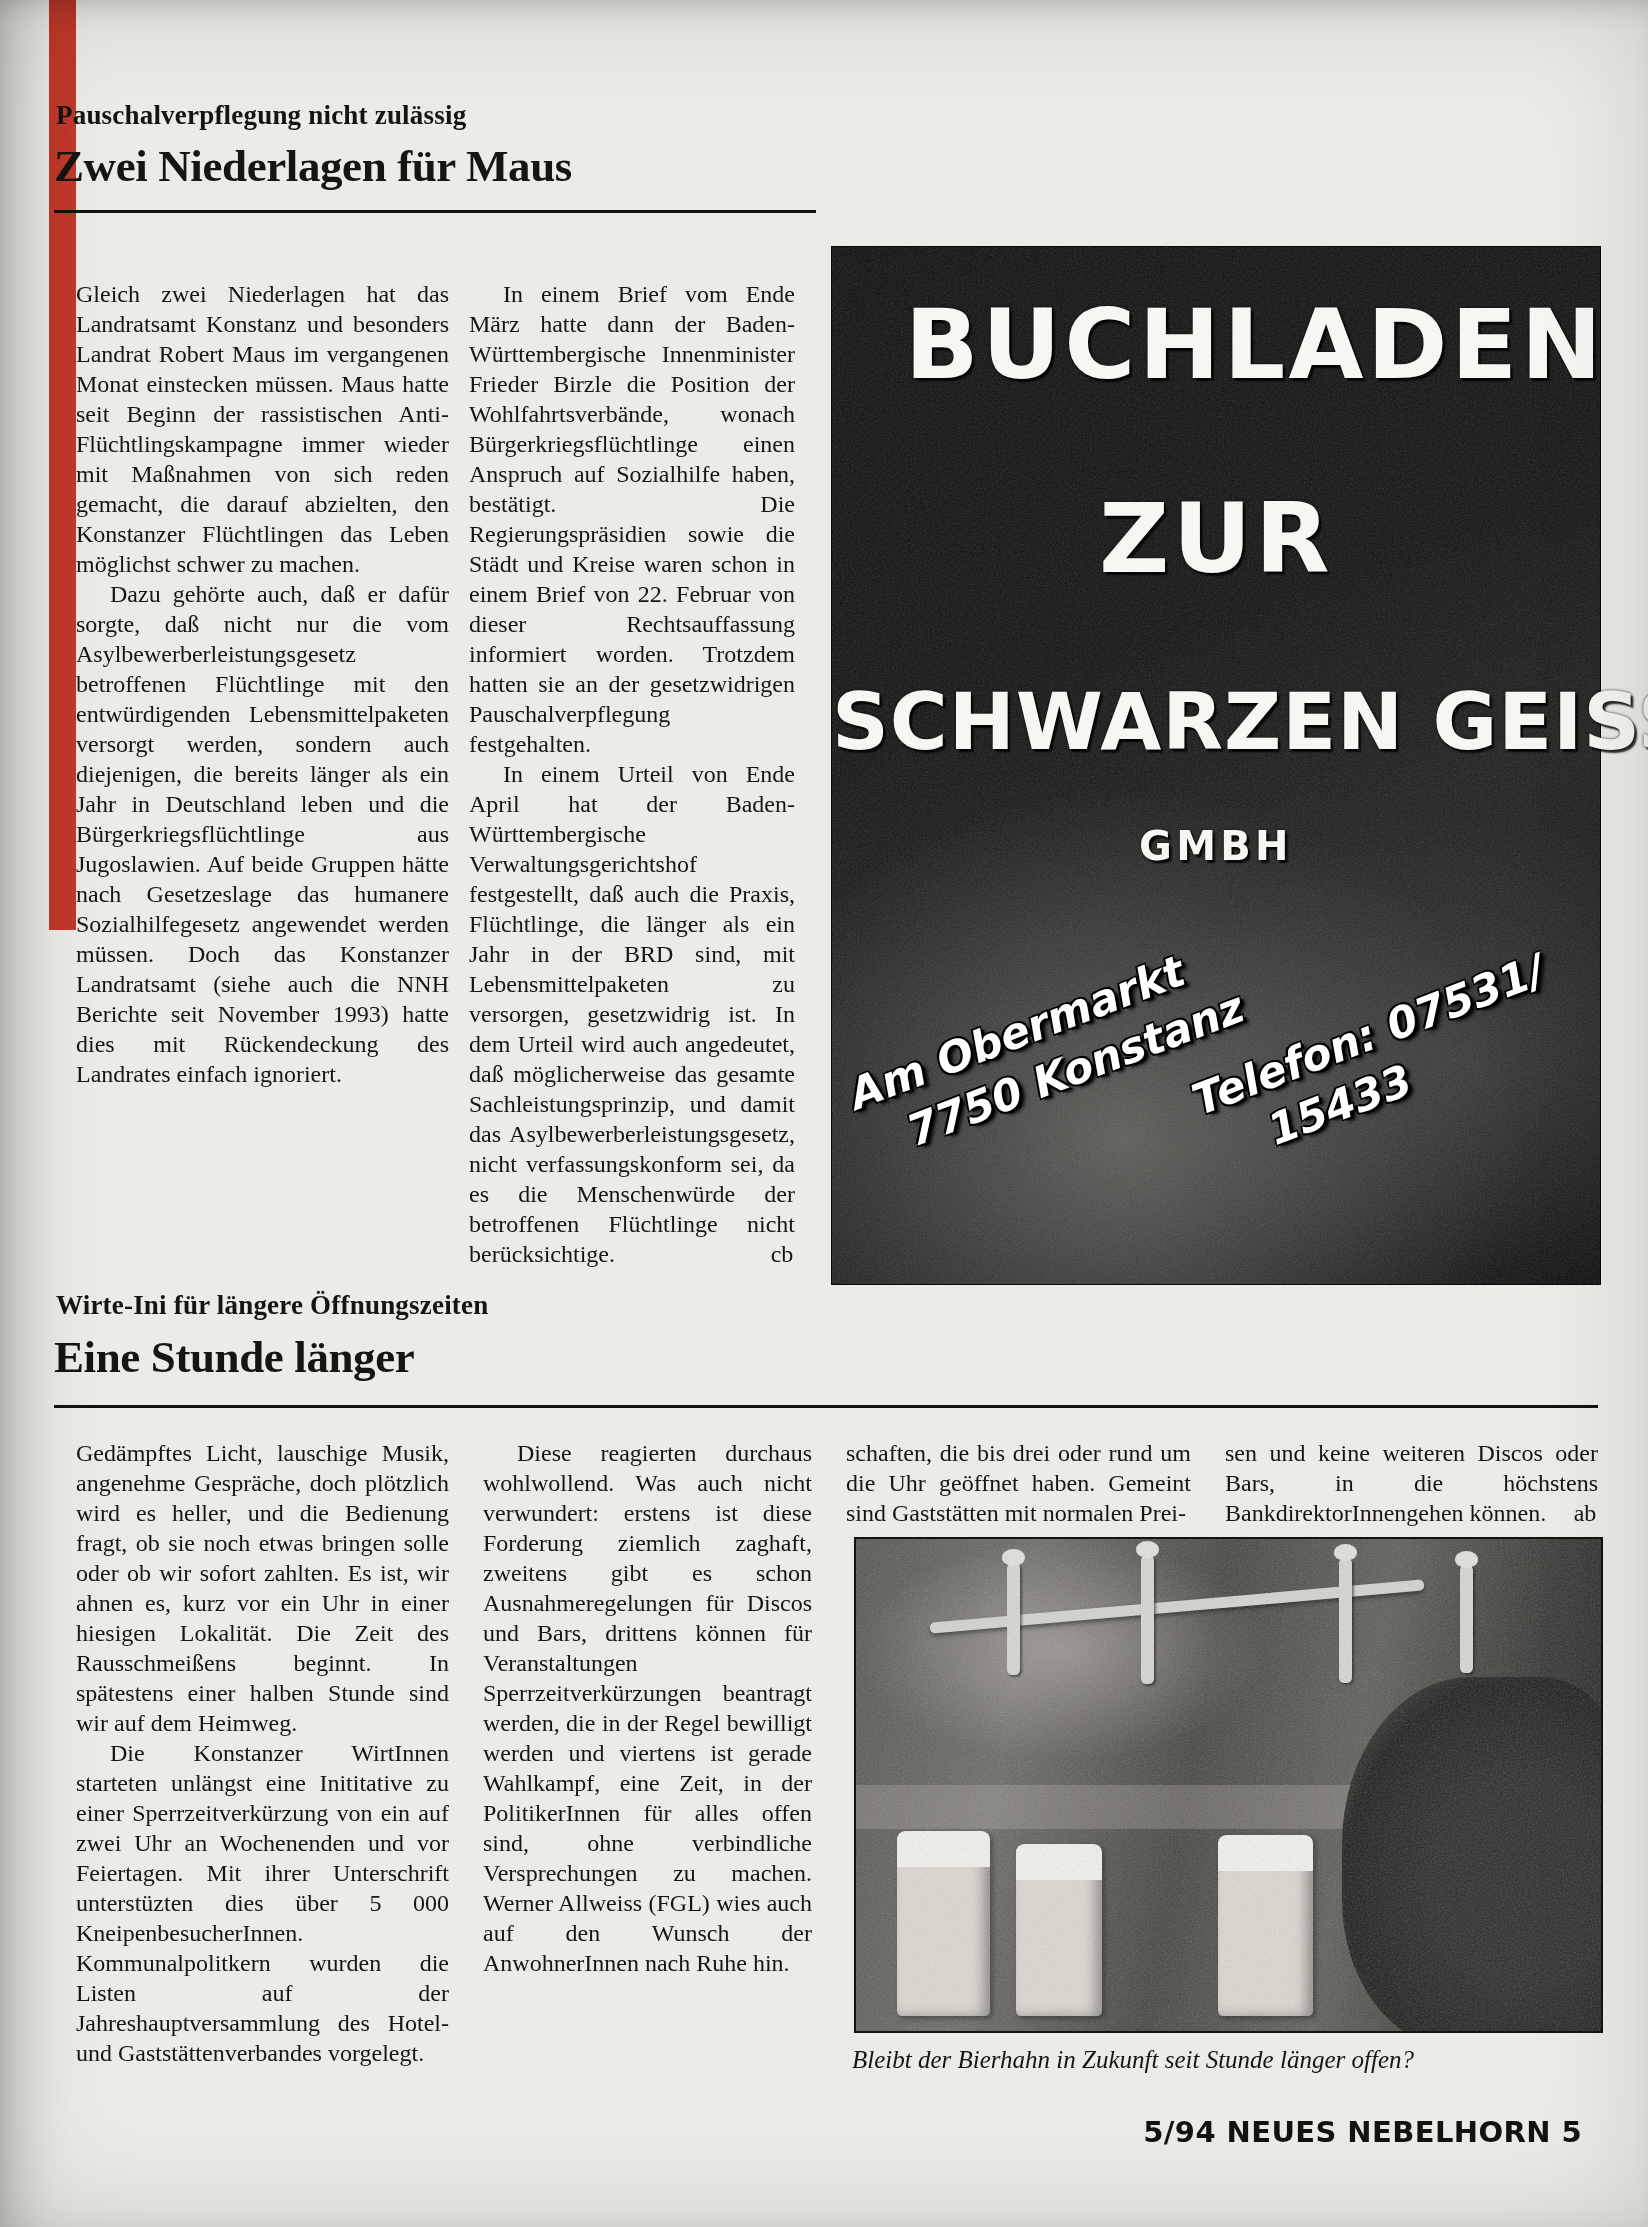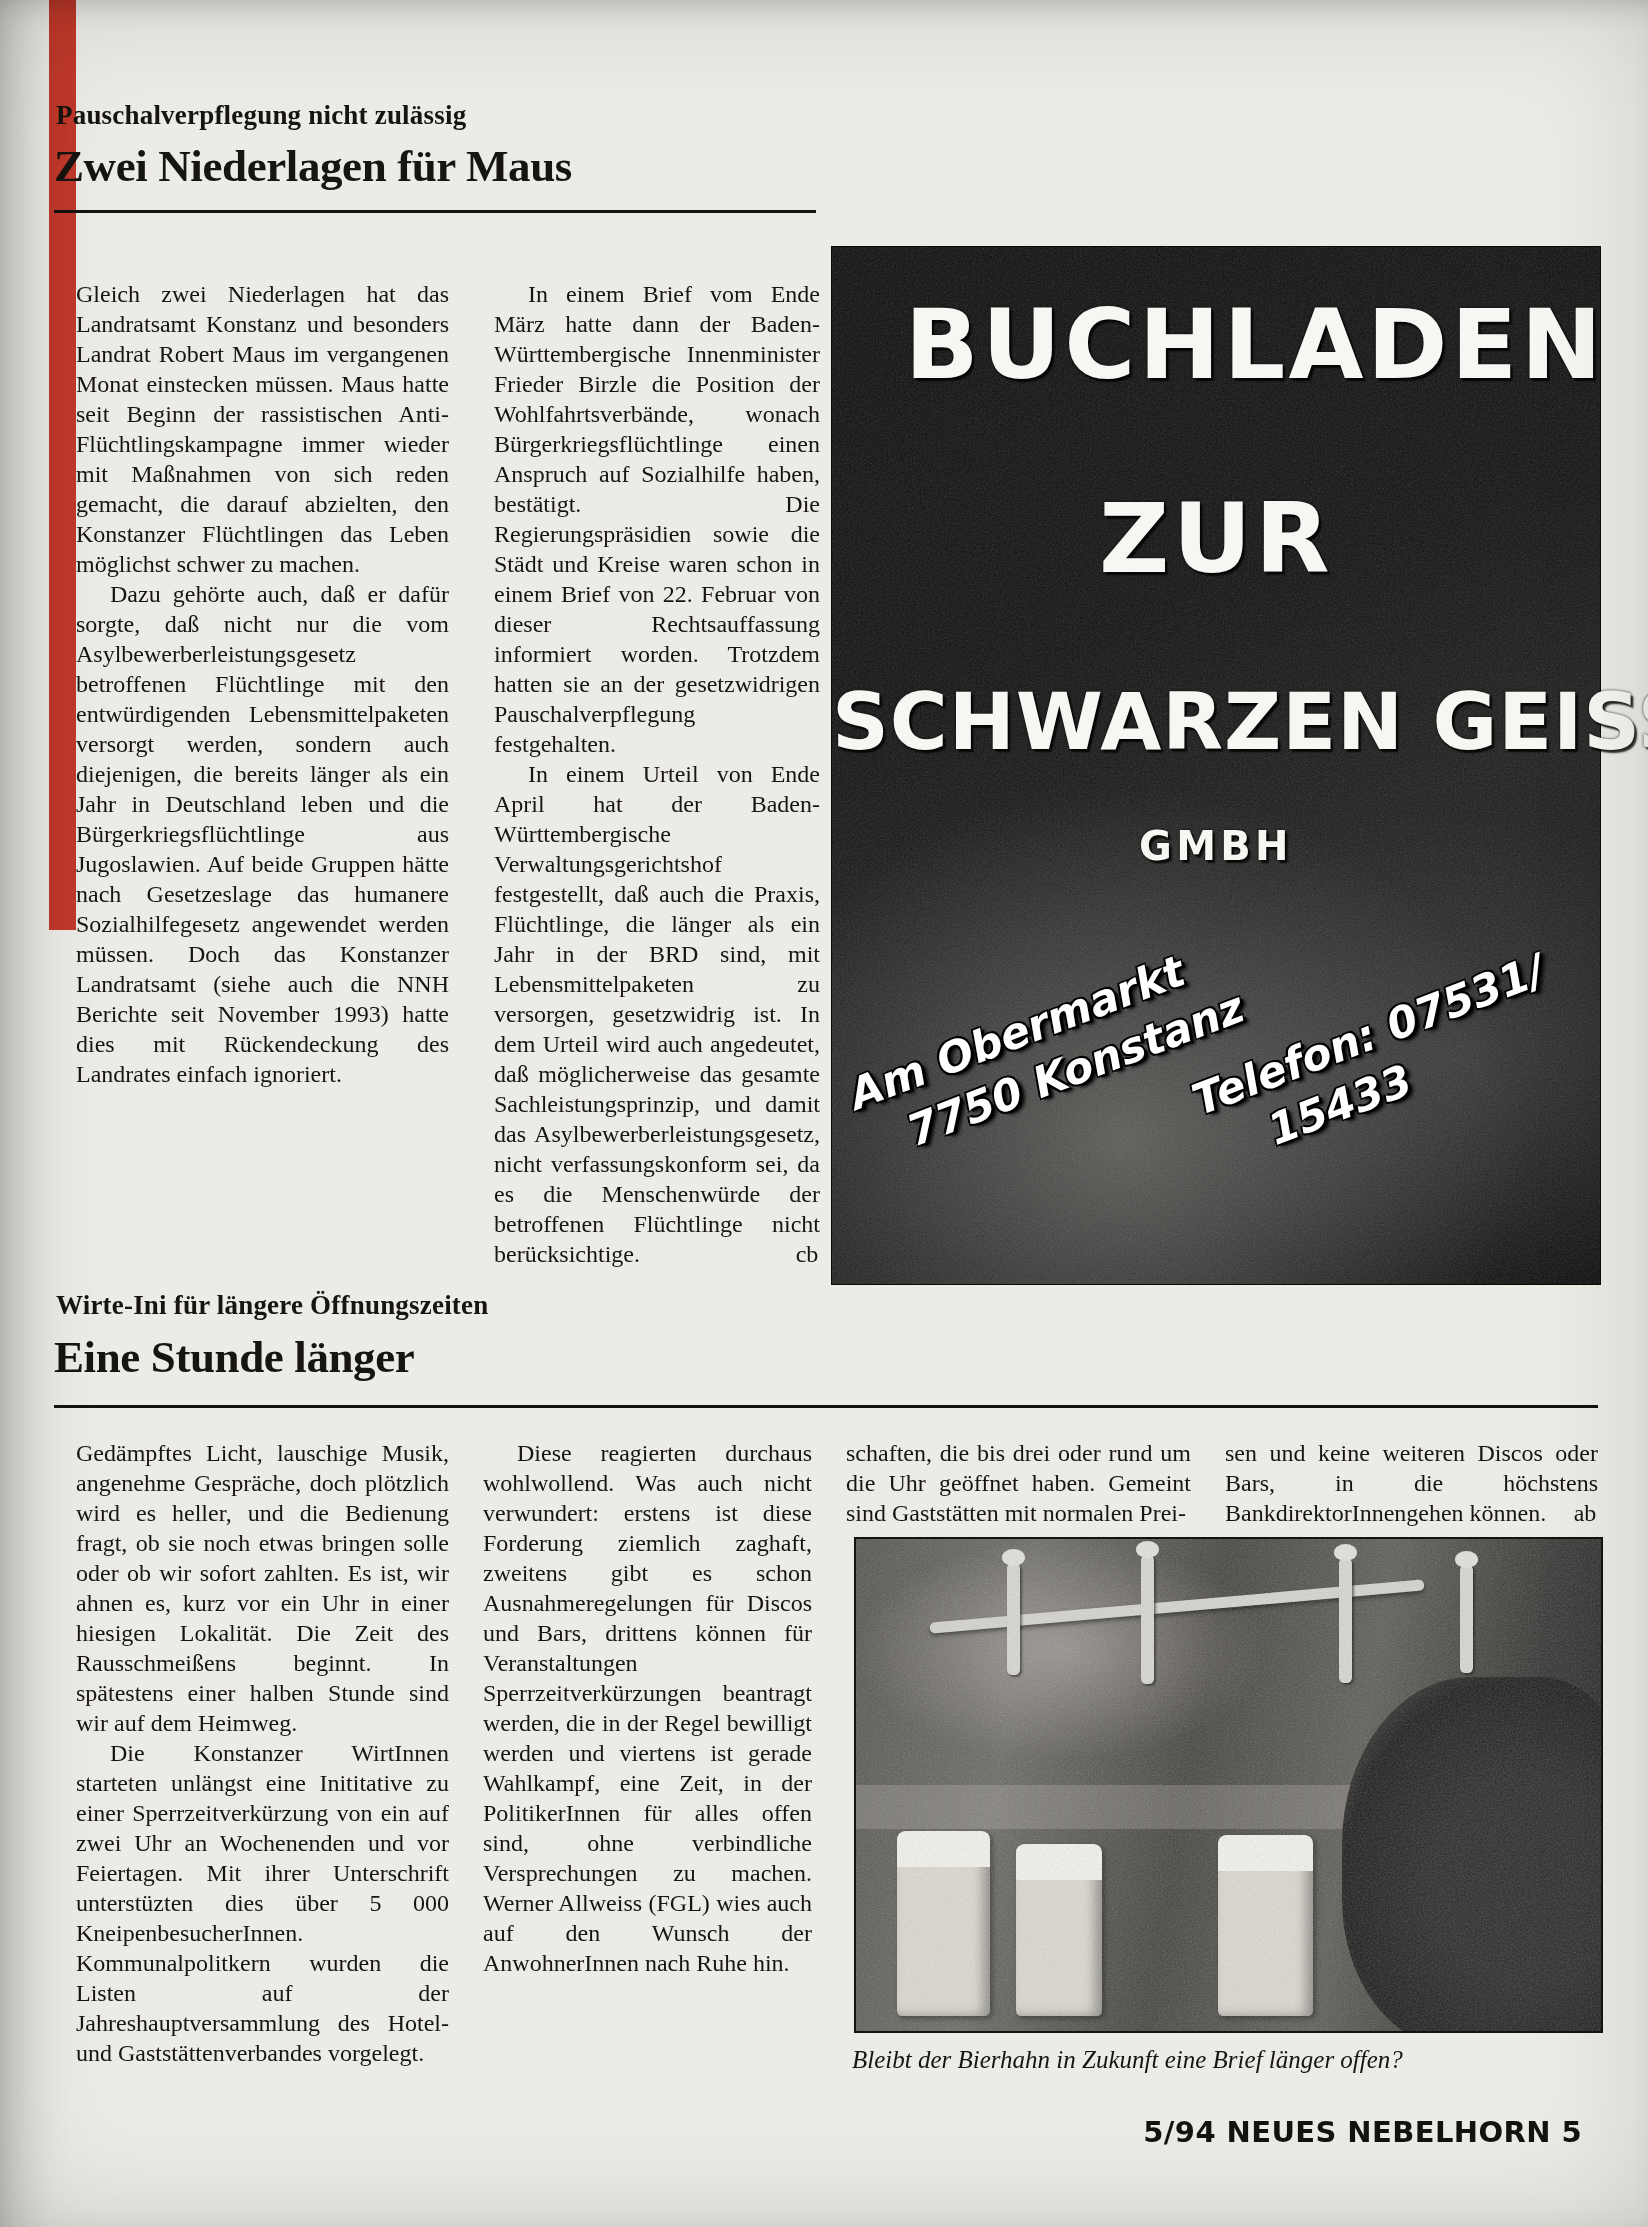--- a/index.html
+++ b/index.html
@@ -88,21 +88,21 @@
 <body>
 
 <div id="page">
 
   <div class="red-bar"></div>
 
   <div class="kicker" style="left:56px;top:100px;">Pauschalverpflegung nicht zulässig</div>
   <h1 class="headline" style="left:54px;top:140px;">Zwei Niederlagen für Maus</h1>
   <div class="rule" style="left:54px;top:210px;width:762px;height:3.4px;"></div>
 
-  <div class="cols" style="left:76px;top:279px;gap:45px;">
+  <div class="cols" style="left:76px;top:279px;gap:20px;">
     <div class="col" style="width:373px;">
       <p>Gleich zwei Niederlagen hat das Landratsamt Konstanz und besonders Landrat Robert Maus im vergangenen Monat einstecken müssen. Maus hatte seit Beginn der rassistischen Anti-Flüchtlingskampagne immer wieder mit Maßnahmen von sich reden gemacht, die darauf abzielten, den Konstanzer Flüchtlingen das Leben möglichst schwer zu machen.</p>
       <p class="ind">Dazu gehörte auch, daß er dafür sorgte, daß nicht nur die vom Asylbewerberleistungsgesetz betroffenen Flüchtlinge mit den entwürdigenden Lebensmittelpaketen versorgt werden, sondern auch diejenigen, die bereits länger als ein Jahr in Deutschland leben und die Bürgerkriegsflüchtlinge aus Jugoslawien. Auf beide Gruppen hätte nach Gesetzeslage das humanere Sozialhilfegesetz angewendet werden müssen. Doch das Konstanzer Landratsamt (siehe auch die NNH Berichte seit November 1993) hatte dies mit Rückendeckung des Landrates einfach ignoriert.</p>
     </div>
     <div class="col" style="width:326px;">
       <p class="ind">In einem Brief vom Ende März hatte dann der Baden-Württembergische Innenminister Frieder Birzle die Position der Wohlfahrtsverbände, wonach Bürgerkriegsflüchtlinge einen Anspruch auf Sozialhilfe haben, bestätigt. Die Regierungspräsidien sowie die Städt und Kreise waren schon in einem Brief von 22. Februar von dieser Rechtsauffassung informiert worden. Trotzdem hatten sie an der gesetzwidrigen Pauschalverpflegung festgehalten.</p>
       <p class="ind sigp"><span>In einem Urteil von Ende April hat der Baden-Württembergische Verwaltungsgerichtshof festgestellt, daß auch die Praxis, Flüchtlinge, die länger als ein Jahr in der BRD sind, mit Lebensmittelpaketen zu versorgen, gesetzwidrig ist. In dem Urteil wird auch angedeutet, daß möglicherweise das gesamte Sachleistungsprinzip, und damit das Asylbewerberleistungsgesetz, nicht verfassungskonform sei, da es die Menschenwürde der betroffenen Flüchtlinge nicht berücksichtige.</span><span class="sig">cb</span></p>
     </div>
   </div>
 
@@ -157,18 +157,18 @@
     <div class="tap" style="left:483px;top:19px;height:125px;"></div>
     <div class="tap" style="left:604px;top:26px;height:108px;"></div>
     <div class="glass" style="left:41px;width:93px;height:185px;"></div>
     <div class="glass" style="left:160px;width:86px;height:172px;"></div>
     <div class="glass" style="left:362px;width:95px;height:181px;"></div>
     <div class="ph-figure"></div>
     <svg class="grain" xmlns="http://www.w3.org/2000/svg" viewBox="0 0 862 569" width="743" height="491">
       <rect width="100%" height="100%" filter="url(#grainF)"></rect>
     </svg>
   </figure>
-  <figcaption class="caption">Bleibt der Bierhahn in Zukunft eine Brief länger offen?</figcaption>
+  <figcaption class="caption">Bleibt der Bierhahn in Zukunft seit Stunde länger offen?</figcaption>
 
   <div class="footer">5/94 NEUES NEBELHORN 5</div>
 
 </div>
 
 
 </body></html>

